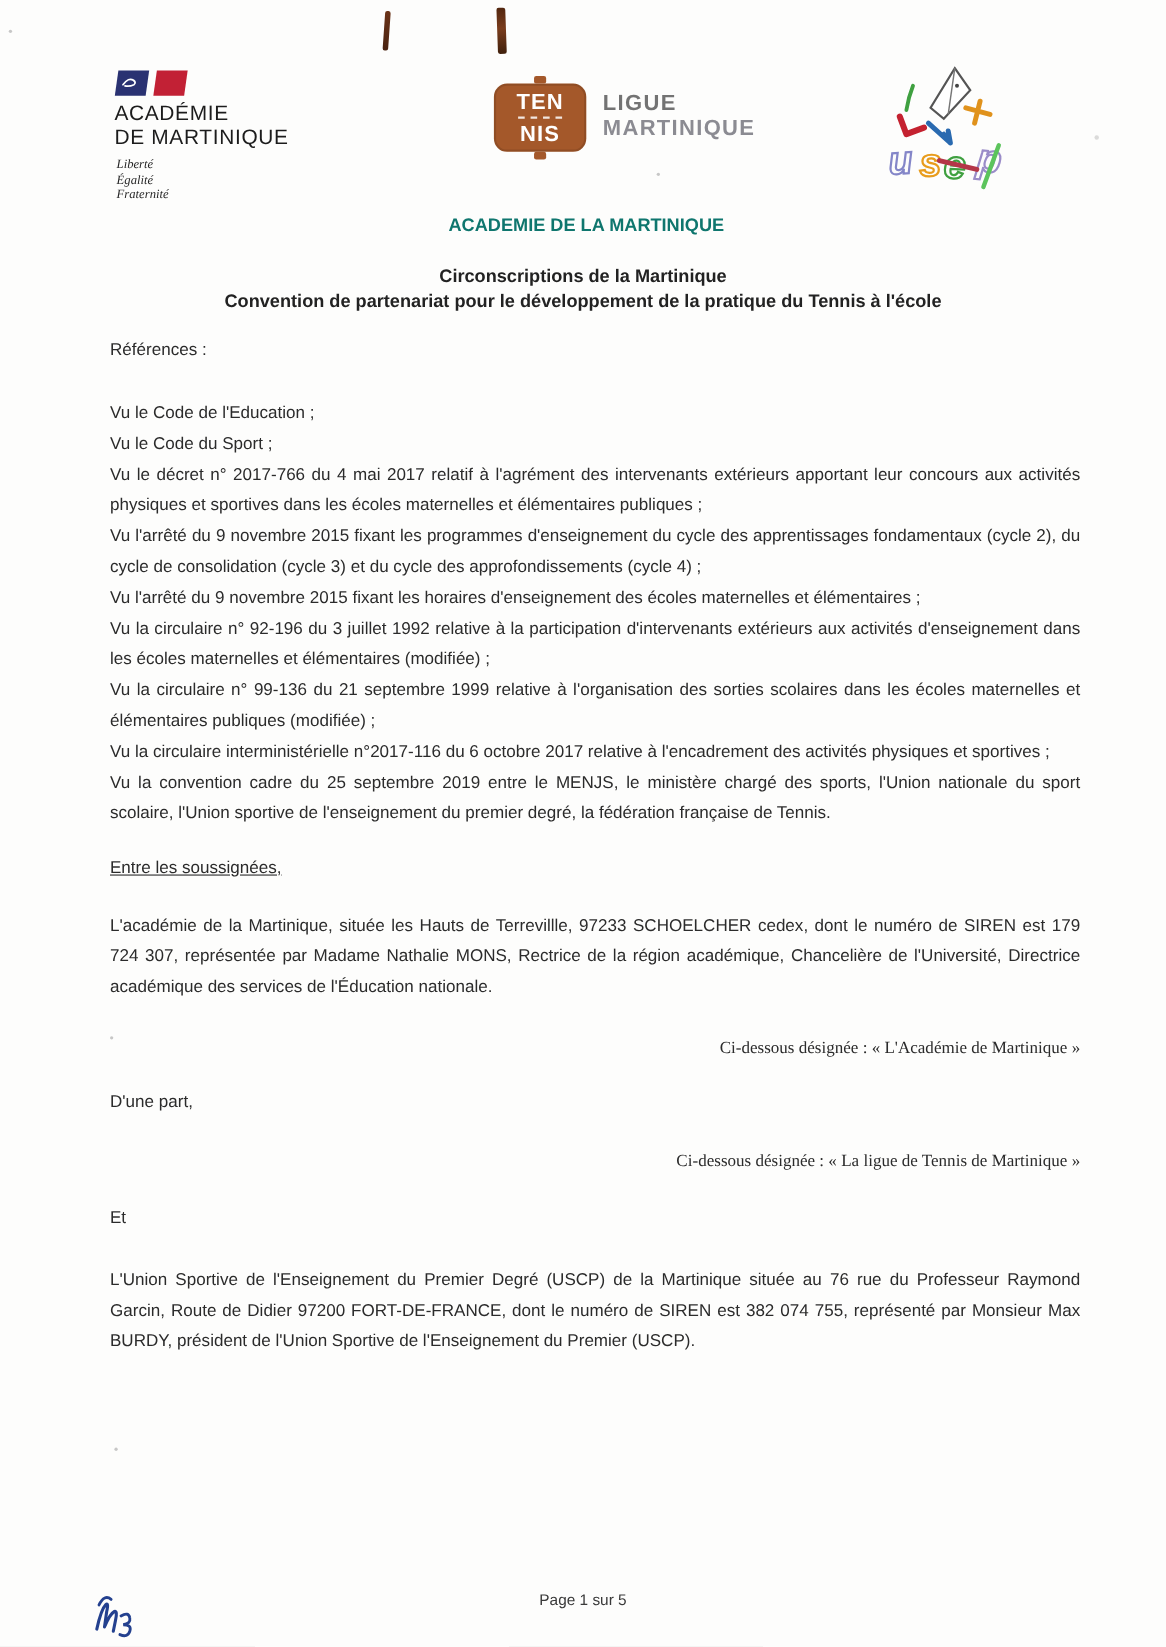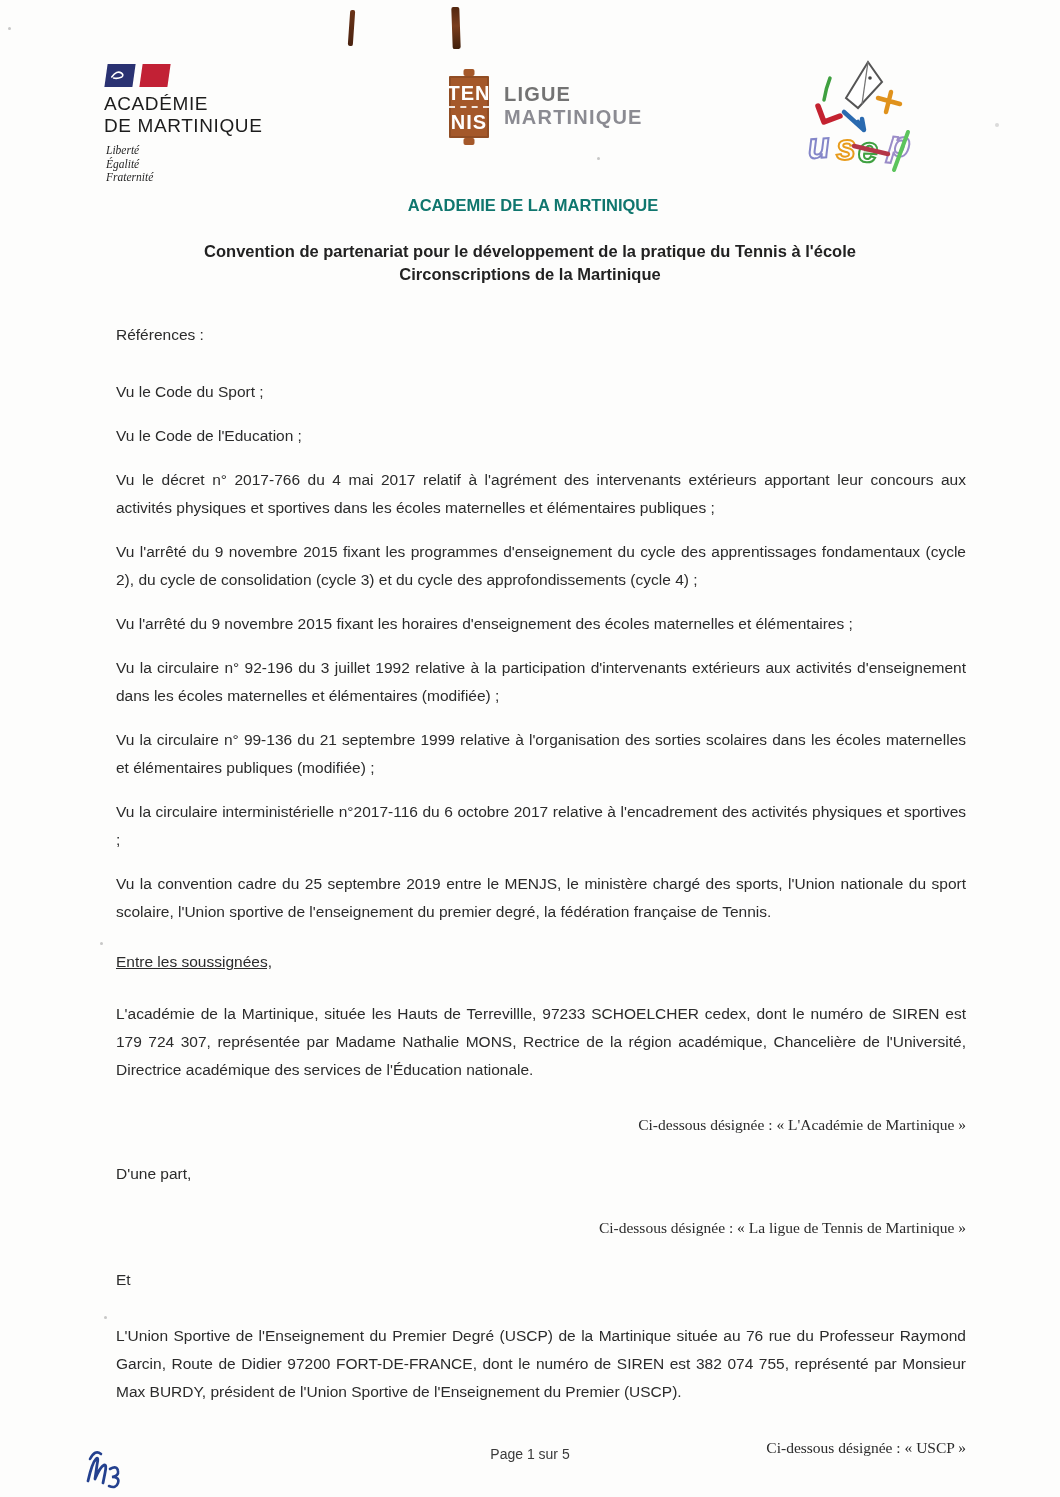--- a/index.html
+++ b/index.html
@@ -19,34 +19,34 @@
   .speck{position:absolute;background:#9a9a9a;border-radius:50%;opacity:.55;}
   
   .logo-academie{position:absolute;left:104px;top:64px;width:210px;}
   .flag{display:flex;gap:7px;height:24px;margin-left:2px;}
   .flag .b,.flag .r{width:28px;height:23px;transform:skewX(-8deg);}
   .flag .b{position:relative;}
   .flag svg{position:absolute;left:4px;top:4px;}
   .acad-name{font-weight:normal;font-size:19px;line-height:22px;letter-spacing:.6px;color:#1c1c1c;margin-top:5px;}
   .motto{font-family:"Liberation Serif", serif;font-style:italic;font-size:11.5px;line-height:13.5px;color:#262626;margin-top:7px;margin-left:2px;}
   .logo-tennis{position:absolute;left:449px;top:76px;display:flex;align-items:flex-start;}
-  .tennis-box{position:relative;width:40px;height:62px;border-radius:1px;display:flex;flex-direction:column;justify-content:center;align-items:center;box-shadow:inset 0 0 0 2px rgba(0,0,0,.12);}
+  .tennis-box{position:relative;width:84px;height:62px;border-radius:12px;display:flex;flex-direction:column;justify-content:center;align-items:center;box-shadow:inset 0 0 0 2px rgba(0,0,0,.12);}
   .tennis-box:before,.tennis-box:after{content:"";position:absolute;left:50%;transform:translateX(-50%);width:11px;height:7px;background:inherit;border-radius:2px;}
   .tennis-box:before{top:-7px;}
   .tennis-box:after{bottom:-7px;}
   .tennis-box .t{color:#fff;font-weight:bold;font-size:20px;line-height:24px;letter-spacing:1px;}
   .tennis-box .sep{width:40px;border-top:2px dashed rgba(255,255,255,.85);margin:1px 0 2px;}
   .tennis-words{margin-left:15px;margin-top:7px;font-weight:bold;font-size:20px;line-height:23px;letter-spacing:1.2px;}
   .logo-usep{position:absolute;left:796px;top:56px;width:132px;height:118px;}
   
   .doc-title{position:absolute;top:196px;left:3px;width:100%;text-align:center;font-weight:bold;font-size:16.5px;color:#0f766e;}
   .doc-subtitle{position:absolute;top:240px;left:0;width:100%;text-align:center;font-weight:bold;font-size:16.5px;line-height:22.5px;color:#222;}
   
   .body-text{position:absolute;top:305px;left:100px;right:78px;font-size:15.5px;line-height:28px;color:#2b2b2b;}
-  .body-text p{margin:16px;text-align:justify;}
+  .body-text p{margin:0;text-align:justify;}
   .body-text p.noj{text-align:left;}
   .body-text p.right{text-align:right;font-family:Liberation Serif, serif;}
   .ref-label{margin-bottom:29px !important;}
   .mt22{margin-top:22px !important;text-decoration:underline;}
   .mt21{margin-top:21px !important;}
   .mt24{margin-top:24px !important;}
   .mt26{margin-top:26px !important;}
   .mt27{margin-top:27px !important;}
   .mt28{margin-top:28px !important;}
   
@@ -119,50 +119,49 @@
       <text x="92" y="100" font-family="Liberation Sans, sans-serif" font-size="36" font-style="italic" font-weight="bold" fill="none" stroke="#9a8cc8" stroke-width="2" transform="rotate(6 100 92)">p</text>
 
       <path d="M58,90 L92,98" fill="none" stroke="#b43648" stroke-width="4.5" stroke-linecap="round"></path>
 
       <path d="M112,76 L98,114" fill="none" stroke="#5cc45c" stroke-width="4" stroke-linecap="round"></path>
     </svg>
   </div>
 
   <div class="doc-title">ACADEMIE DE LA MARTINIQUE</div>
   <div class="doc-subtitle">
+    <div>Circonscriptions de la Martinique</div>
     <div>Convention de partenariat pour le développement de la pratique du Tennis à l'école</div>
-    <div>Circonscriptions de la Martinique</div>
   </div>
 
   <div class="body-text">
     <p class="noj ref-label">Références :</p>
 
+    <p>Vu le Code de l'Education ;</p>
     <p>Vu le Code du Sport ;</p>
-    <p>Vu le Code de l'Education ;</p>
     <p>Vu le décret n° 2017-766 du 4 mai 2017 relatif à l'agrément des intervenants extérieurs apportant leur concours aux activités physiques et sportives dans les écoles maternelles et élémentaires publiques ;</p>
     <p>Vu l'arrêté du 9 novembre 2015 fixant les programmes d'enseignement du cycle des apprentissages fondamentaux (cycle 2), du cycle de consolidation (cycle 3) et du cycle des approfondissements (cycle 4) ;</p>
     <p>Vu l'arrêté du 9 novembre 2015 fixant les horaires d'enseignement des écoles maternelles et élémentaires ;</p>
     <p>Vu la circulaire n° 92-196 du 3 juillet 1992 relative à la participation d'intervenants extérieurs aux activités d'enseignement dans les écoles maternelles et élémentaires (modifiée) ;</p>
     <p>Vu la circulaire n° 99-136 du 21 septembre 1999 relative à l'organisation des sorties scolaires dans les écoles maternelles et élémentaires publiques (modifiée) ;</p>
     <p>Vu la circulaire interministérielle n°2017-116 du 6 octobre 2017 relative à l'encadrement des activités physiques et sportives ;</p>
     <p>Vu la convention cadre du 25 septembre 2019 entre le MENJS, le ministère chargé des sports, l'Union nationale du sport scolaire, l'Union sportive de l'enseignement du premier degré, la fédération française de Tennis.</p>
 
     <p class="noj mt22">Entre les soussignées,</p>
 
     <p class="mt24">L'académie de la Martinique, située les Hauts de Terrevillle, 97233 SCHOELCHER cedex, dont le numéro de SIREN est 179 724 307, représentée par Madame Nathalie MONS, Rectrice de la région académique, Chancelière de l'Université, Directrice académique des services de l'Éducation nationale.</p>
     <p class="right mt27">Ci-dessous désignée : « L'Académie de Martinique »</p>
 
     <p class="noj mt21">D'une part,</p>
 
     <p class="right mt26">Ci-dessous désignée : « La ligue de Tennis de Martinique »</p>
 
     <p class="noj mt24">Et</p>
 
     <p class="mt28">L'Union Sportive de l'Enseignement du Premier Degré (USCP) de la Martinique située au 76 rue du Professeur Raymond Garcin, Route de Didier 97200 FORT-DE-FRANCE, dont le numéro de SIREN est 382 074 755, représenté par Monsieur Max BURDY, président de l'Union Sportive de l'Enseignement du Premier (USCP).</p>
-    <p class="right mt28">Ci-dessous désignée : « USCP »</p>
 
   </div>
 
   <div class="page-footer">Page 1 sur 5</div>
 
   <div class="initials">
     <svg width="64" height="54" viewBox="0 0 64 54">
       <path d="M6,16 Q11,6 17,11" fill="none" stroke="#24418f" stroke-width="2.6" stroke-linecap="round"></path>
       <path d="M4,38 Q8,20 12,16 Q15,13 13,22 L11,36 Q16,24 20,22 Q23,21 21,30 L19,40" fill="none" stroke="#24418f" stroke-width="2.8" stroke-linecap="round" stroke-linejoin="round"></path>
       <path d="M26,26 Q33,22 34,28 Q35,33 28,34 Q36,34 34,40 Q32,46 25,43" fill="none" stroke="#24418f" stroke-width="2.6" stroke-linecap="round"></path>

